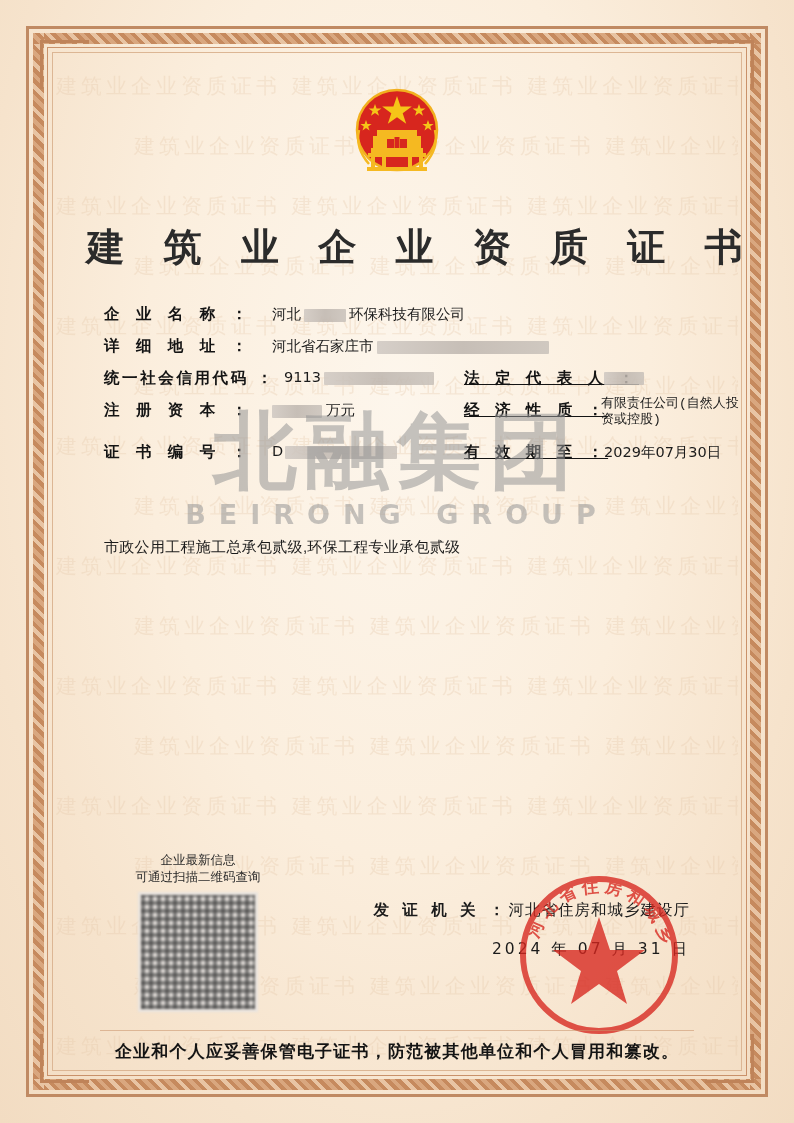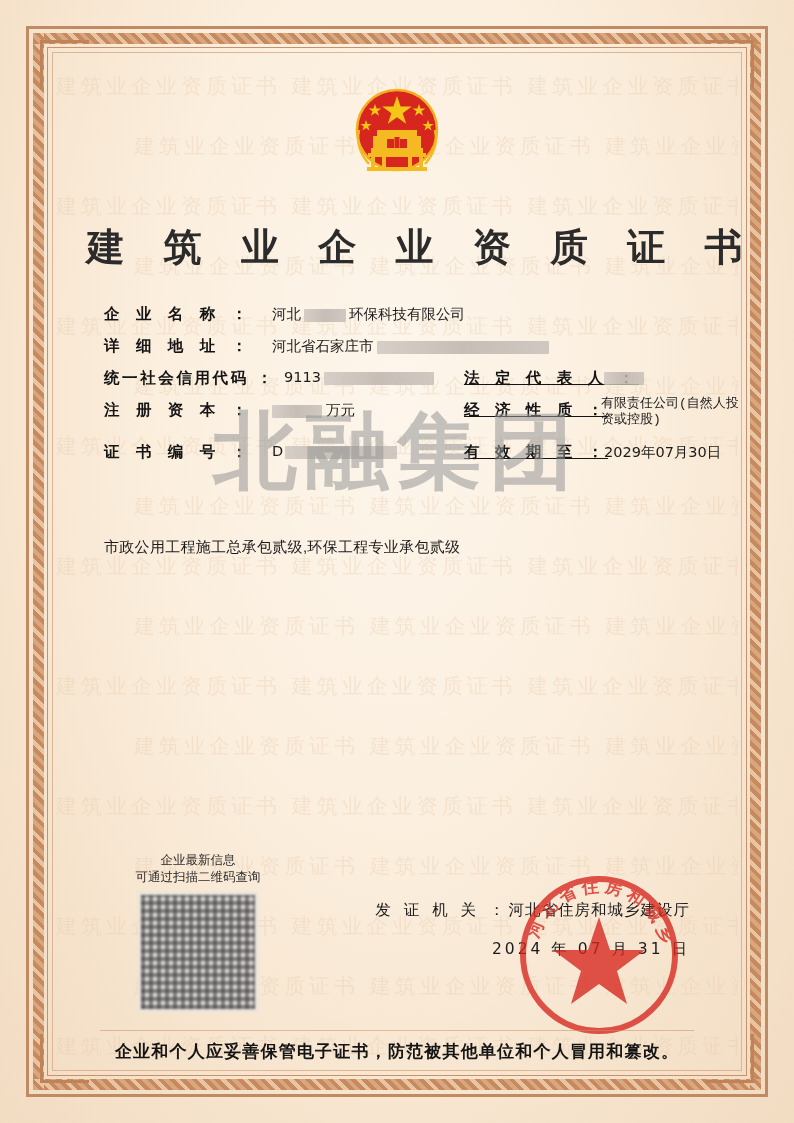--- a/index.html
+++ b/index.html
@@ -254,21 +254,21 @@
     top: 900px;
     text-align: right;
     font-family: "DejaVu Sans", sans-serif;
   }
   .issuer-row {
     font-size: 15.5px;
     color: #1b1b1b;
     letter-spacing: 1px;
     white-space: nowrap;
   }
-  .issuer-row .ilabel { font-weight: normal; letter-spacing: 4px; }
+  .issuer-row .ilabel { font-weight: bold; letter-spacing: 4px; }
   .issuer-date {
     margin-top: 18px;
     font-size: 15.5px;
     color: #1b1b1b;
     letter-spacing: 3px;
     white-space: nowrap;
   }
 
   
   .seal {
@@ -400,20 +400,21 @@
       <span class="lbl-r" style="left:360px;">有 效 期 至 ：</span>
       <span class="val-r" style="left:500px;">2029年07月30日</span>
     </div>
 
   </div>
 
   <div class="qual-line">市政公用工程施工总承包贰级,环保工程专业承包贰级</div>
 
   <div class="brand">
     <div class="brand-cn">北融集团</div>
+    <div class="brand-en">BEIRONG GROUP</div>
   </div>
 
   <div class="qr-block">
     <div class="qr-cap">企业最新信息</div>
     <div class="qr-cap">可通过扫描二维码查询</div>
     <div class="qr-img"></div>
   </div>
 
   <div class="issuer">
     <div class="issuer-row">

